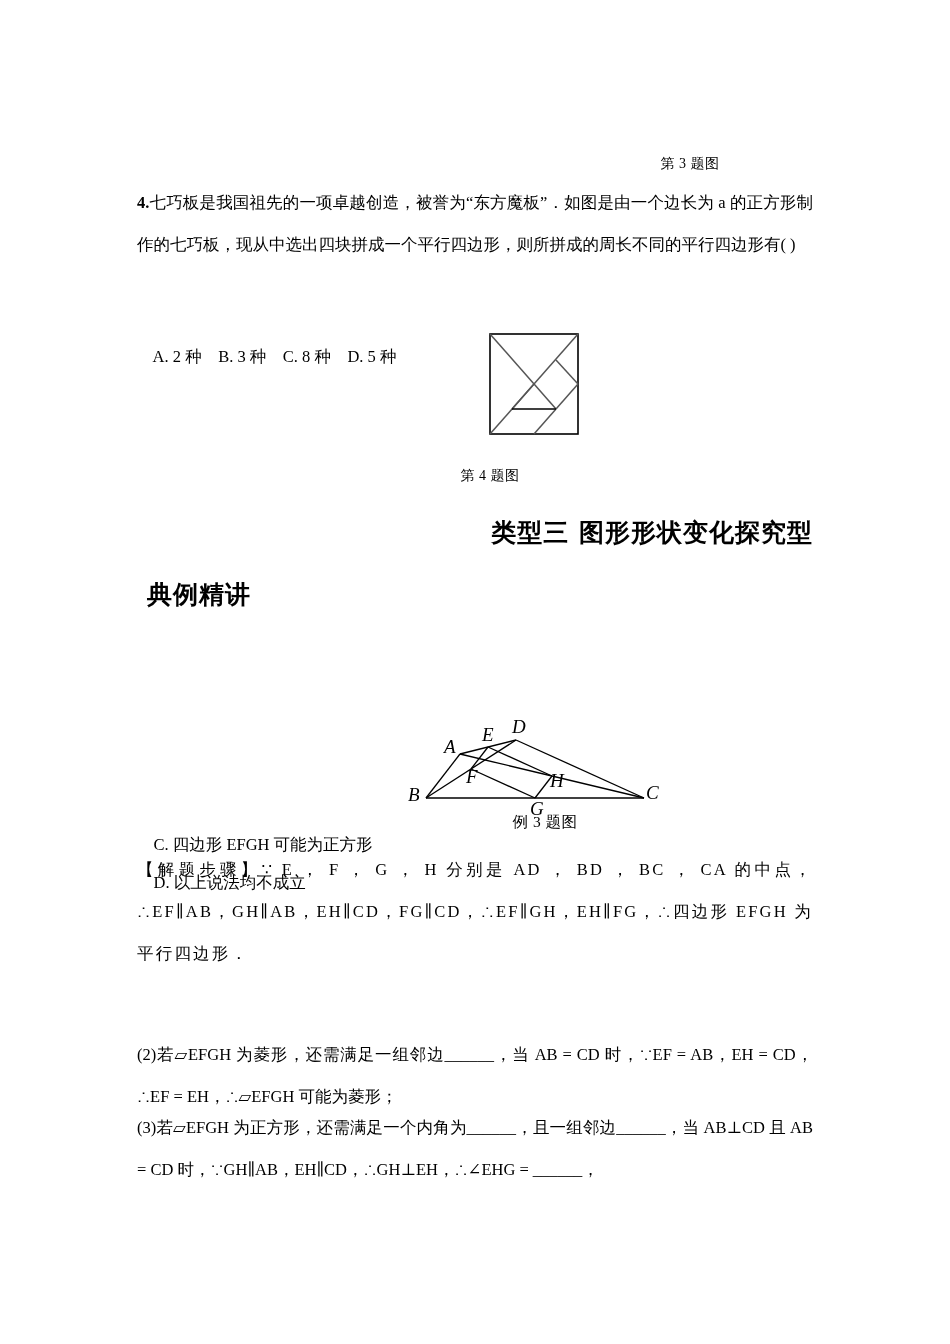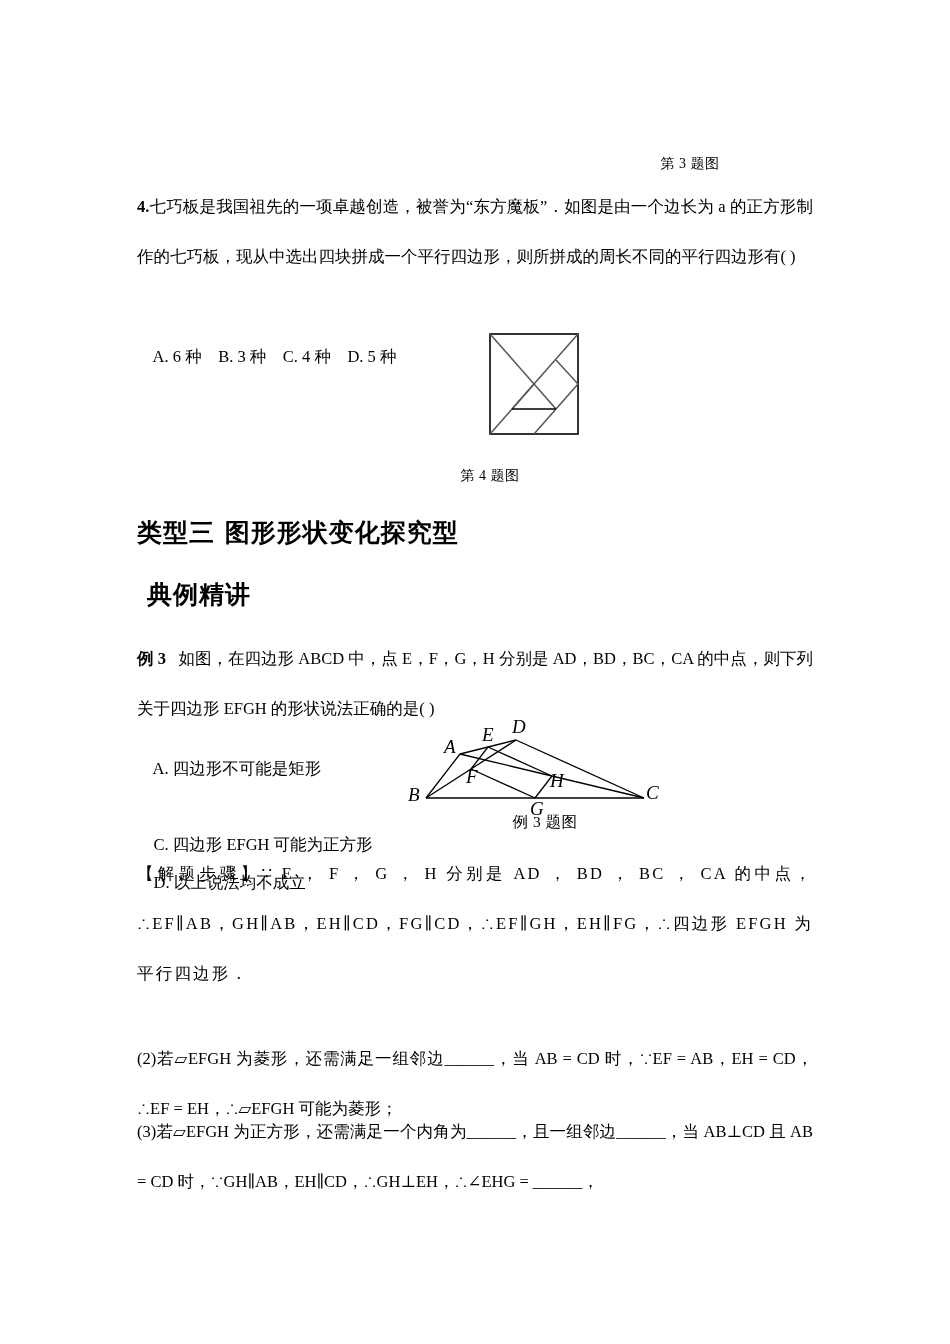--- a/index.html
+++ b/index.html
@@ -48,41 +48,41 @@
     top: 812px;
     width: 240px;
     text-align: center;
     font-size: 15.5px;
   }
 
   
   .para {
     position: absolute;
     font-size: 16.5px;
-    line-height: 50px;
+    line-height: 42px;
     text-align: justify;
     text-justify: inter-ideograph;
   }
   .para .num {
     font-weight: bold;
   }
   .opts {
     position: absolute;
     font-size: 16.5px;
     line-height: 38px;
     white-space: pre;
   }
 
   
   .section-title {
     position: absolute;
     left: 137px;
     top: 516px;
     width: 676px;
-    text-align: left;
+    text-align: right;
     font-family: "DejaVu Sans", "Liberation Sans", sans-serif;
     font-weight: bold;
     font-size: 25px;
     letter-spacing: 1px;
   }
   .sub-title {
     position: absolute;
     left: 147px;
     top: 578px;
     font-family: "DejaVu Sans", "Liberation Sans", sans-serif;
@@ -121,21 +121,21 @@
 
 <div class="page">
 
   <div class="fig-caption cap-q3">第 3 题图</div>
 
   <div class="para" style="left:137px; top:182px; width:676px;">
     <span class="num">4.</span><span>七巧板是我国祖先的一项卓越创造，被誉为“东方魔板”．如图是由一个边长为 a 的正方形制作的七巧板，现从中选出四块拼成一个平行四边形，则所拼成的周长不同的平行四边形有(    )</span>
   </div>
 
   <div class="opts" style="left:137px; top:300px;">
-    <span>A. 6 种    B. 3 种    C. 4 种    D. 5 种</span>
+    <span>A. 2 种    B. 3 种    C. 8 种    D. 5 种</span>
   </div>
 
   <div class="tangram">
     <svg width="92" height="104" viewBox="0 0 92 104">
       <g stroke="#000000" fill="none" stroke-width="1.6">
         <rect x="2" y="2" width="88" height="100"></rect>
       </g>
       <g stroke="#555555" fill="none" stroke-width="1.5">
 
         <line x1="2" y1="2" x2="68" y2="77"></line>
@@ -154,27 +154,21 @@
         <line x1="24" y1="77" x2="68" y2="77"></line>
       </g>
     </svg>
   </div>
 
   <div class="fig-caption cap-q4">第 4 题图</div>
 
   <div class="section-title">类型三    图形形状变化探究型</div>
   <div class="sub-title">典例精讲</div>
 
-  <div class="para" style="left:137px; top:634px; width:676px;">
-    <span class="num">例 3</span>&nbsp;&nbsp;&nbsp;<span>如图，在四边形 ABCD 中，点 E，F，G，H 分别是 AD，BD，BC，CA 的中点，则下列关于四边形 EFGH 的形状说法正确的是(     )</span>
-  </div>
-
-  <div class="opts" style="left:137px; top:712px;">
-    <span>A. 四边形不可能是矩形</span>
-  </div>
+
   <div class="opts" style="left:137px; top:788px;">
     <span>C. 四边形 EFGH 可能为正方形</span>
   </div>
   <div class="opts" style="left:137px; top:826px;">
     <span>D. 以上说法均不成立</span>
   </div>
 
   <div class="quadfig">
     <svg width="250" height="100" viewBox="0 0 250 100">
       <g stroke="#000000" fill="none" stroke-width="1.3">

